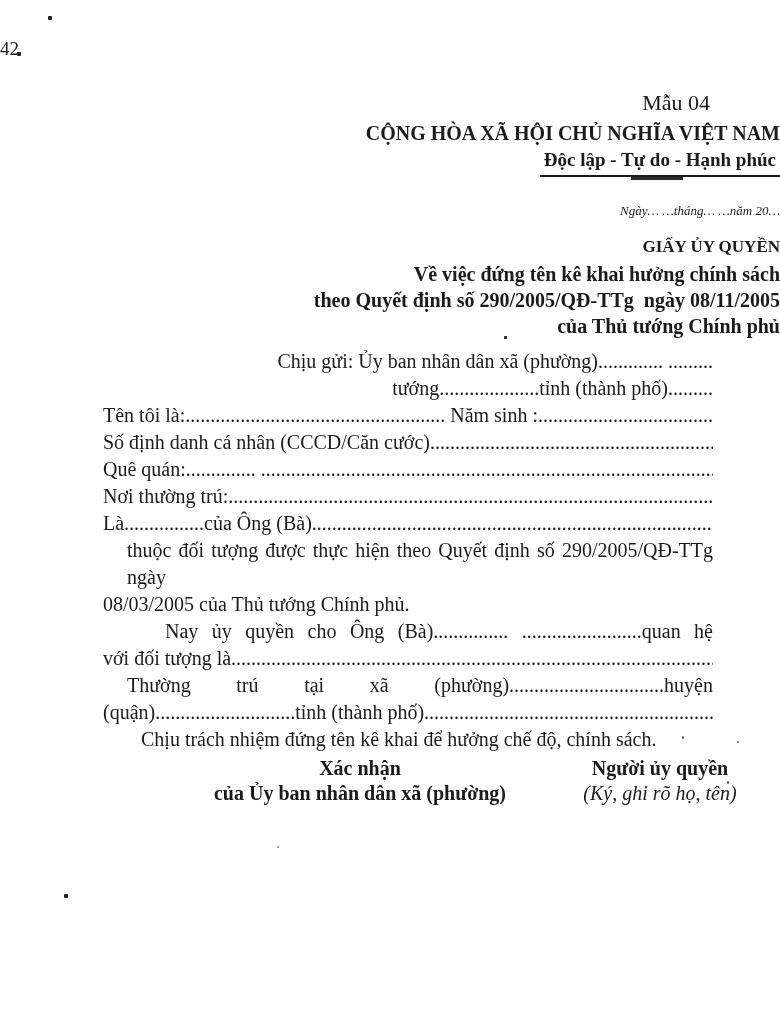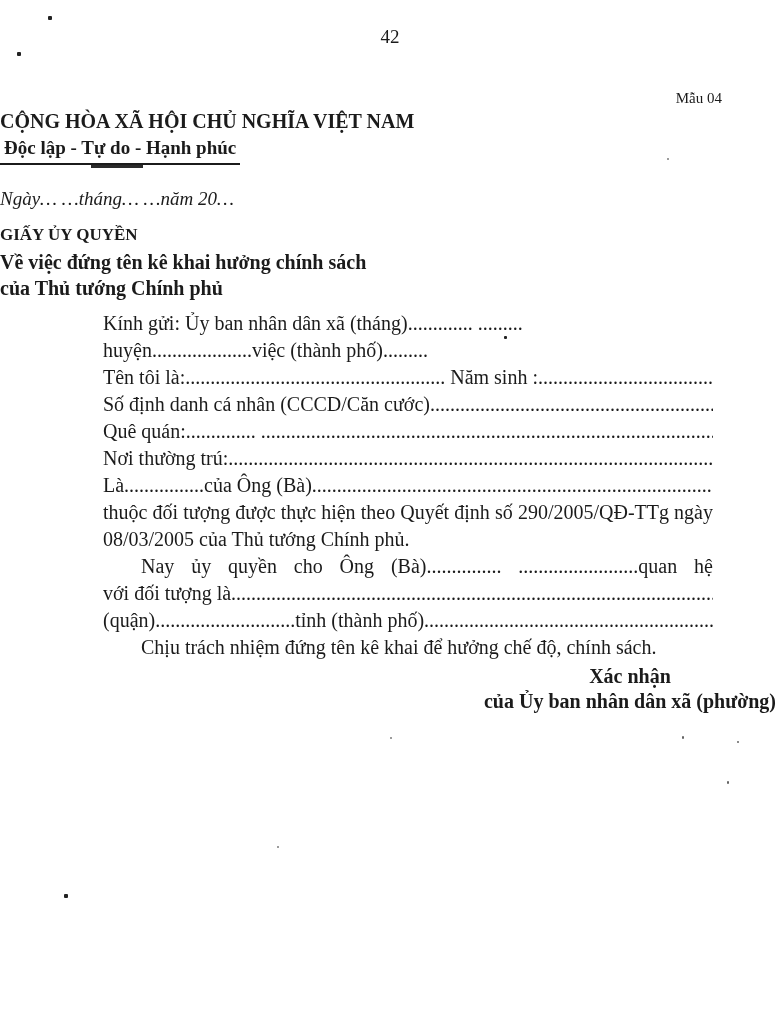--- a/index.html
+++ b/index.html
@@ -8,32 +8,31 @@
     position: relative;
     width: 780px;
     height: 1009px;
     background: #ffffff;
     color: #1b1b1b;
     font-family: "Liberation Serif", "DejaVu Serif", serif;
     font-size: 20px;
     overflow: hidden;
   }
   .page-number {
-    padding-top: 24px;
-    text-align: center;
+    padding-top: 36px;
     font-size: 19px;
     line-height: 26px;
   }
   .form-label {
     position: absolute;
     top: 90px;
-    right: 58px;
-    font-size: 15px;
+    right: 70px;
+    font-size: 22px;
   }
-  .center { text-align: left; white-space: pre; }
+  .center { text-align: right; white-space: pre; }
   .header-national {
     margin-top: 58px;
     font-weight: bold;
     font-size: 20px;
     line-height: 26px;
   }
   .motto-row { line-height: 26px; }
   .motto {
     display: inline-block;
     position: relative;
@@ -47,21 +46,21 @@
     position: absolute;
     left: 38%;
     bottom: -5px;
     width: 52px;
     height: 3px;
     background: #2a2a2a;
   }
   .date-line {
     margin-top: 21px;
     font-style: italic;
-    font-size: 19px;
+    font-size: 13px;
     line-height: 26px;
   }
   .doc-title {
     margin-top: 9px;
     font-weight: bold;
     font-size: 17px;
     line-height: 28px;
   }
   .doc-subtitle { font-weight: bold; font-size: 20px; line-height: 26px; }
   .body-block {
@@ -71,20 +70,21 @@
   }
   .line { line-height: 27px; }
   .fill {
     white-space: pre;
     overflow: hidden;
     width: 610px;
   }
   .justify {
     text-align: justify;
     text-align-last: justify;
+    margin-left: 24px;
   }
   .indent { text-indent: 38px; }
   .responsibility {
     margin-top: 0;
     text-indent: 38px;
     line-height: 27px;
   }
   .sign-row {
     display: flex;
     margin-top: 3px;
@@ -131,44 +131,50 @@
 
   <div class="form-label">Mẫu 04</div>
 
   <div class="center header-national">CỘNG HÒA XÃ HỘI CHỦ NGHĨA VIỆT NAM</div>
   <div class="center motto-row"><span class="motto">Độc lập - Tự do - Hạnh phúc</span></div>
 
   <div class="center date-line">Ngày… …tháng… …năm 20…</div>
 
   <div class="center doc-title">GIẤY ỦY QUYỀN</div>
   <div class="center doc-subtitle">Về việc đứng tên kê khai hưởng chính sách</div>
+  <div class="center doc-subtitle">theo Quyết định số 290/2005/QĐ-TTg  ngày 08/11/2005</div>
   <div class="center doc-subtitle">của Thủ tướng Chính phủ</div>
 
   <div class="body-block">
 
-    <div class="line center">Kính gửi: Ủy ban nhân dân xã (tháng)............. .........</div>
-    <div class="line center">huyện....................việc (thành phố).........</div>
+    <div class="line center">Chịu gửi: Ủy ban nhân dân xã (phường)............. .........</div>
+    <div class="line center">tướng....................tỉnh (thành phố).........</div>
 
     <div class="line fill">Tên tôi là:.................................................... Năm sinh :............................................................</div>
     <div class="line fill">Số định danh cá nhân (CCCD/Căn cước)..............................................................................................................</div>
     <div class="line fill">Quê quán:.............. ........................................................................................................................</div>
     <div class="line fill">Nơi thường trú:........................................................................................................................................</div>
     <div class="line fill">Là................của Ông (Bà)....................................................................................................</div>
 
     <div class="line justify">thuộc đối tượng được thực hiện theo Quyết định số 290/2005/QĐ-TTg ngày</div>
     <div class="line">08/03/2005 của Thủ tướng Chính phủ.</div>
 
     <div class="line justify indent">Nay ủy quyền cho Ông (Bà)............... ........................quan hệ</div>
     <div class="line fill">với đối tượng là........................................................................................................................</div>
 
+    <div class="line justify">Thường trú tại xã (phường)...............................huyện</div>
     <div class="line fill">(quận)............................tỉnh (thành phố)...........................................................................................</div>
 
     <div class="responsibility">Chịu trách nhiệm đứng tên kê khai để hưởng chế độ, chính sách.</div>
   </div>
 
   <div class="sign-row">
     <div class="sign-col-left">
       <div>Xác nhận</div>
       <div>của Ủy ban nhân dân xã (phường)</div>
     </div>
+    <div class="sign-col-right">
+      <div class="sign-title">Người ủy quyền</div>
+      <div class="sign-note">(Ký, ghi rõ họ, tên)</div>
+    </div>
   </div>
 
 </div>
 
 </body></html>

